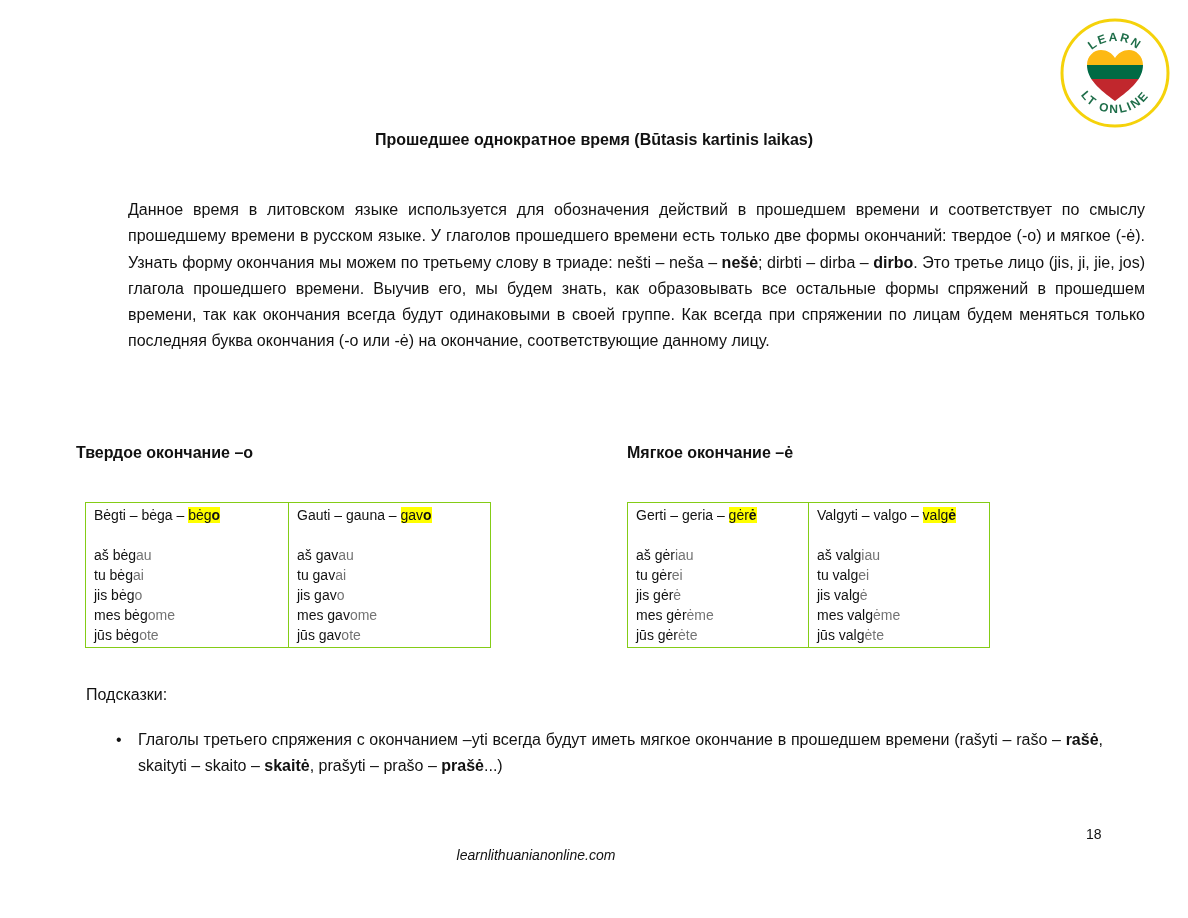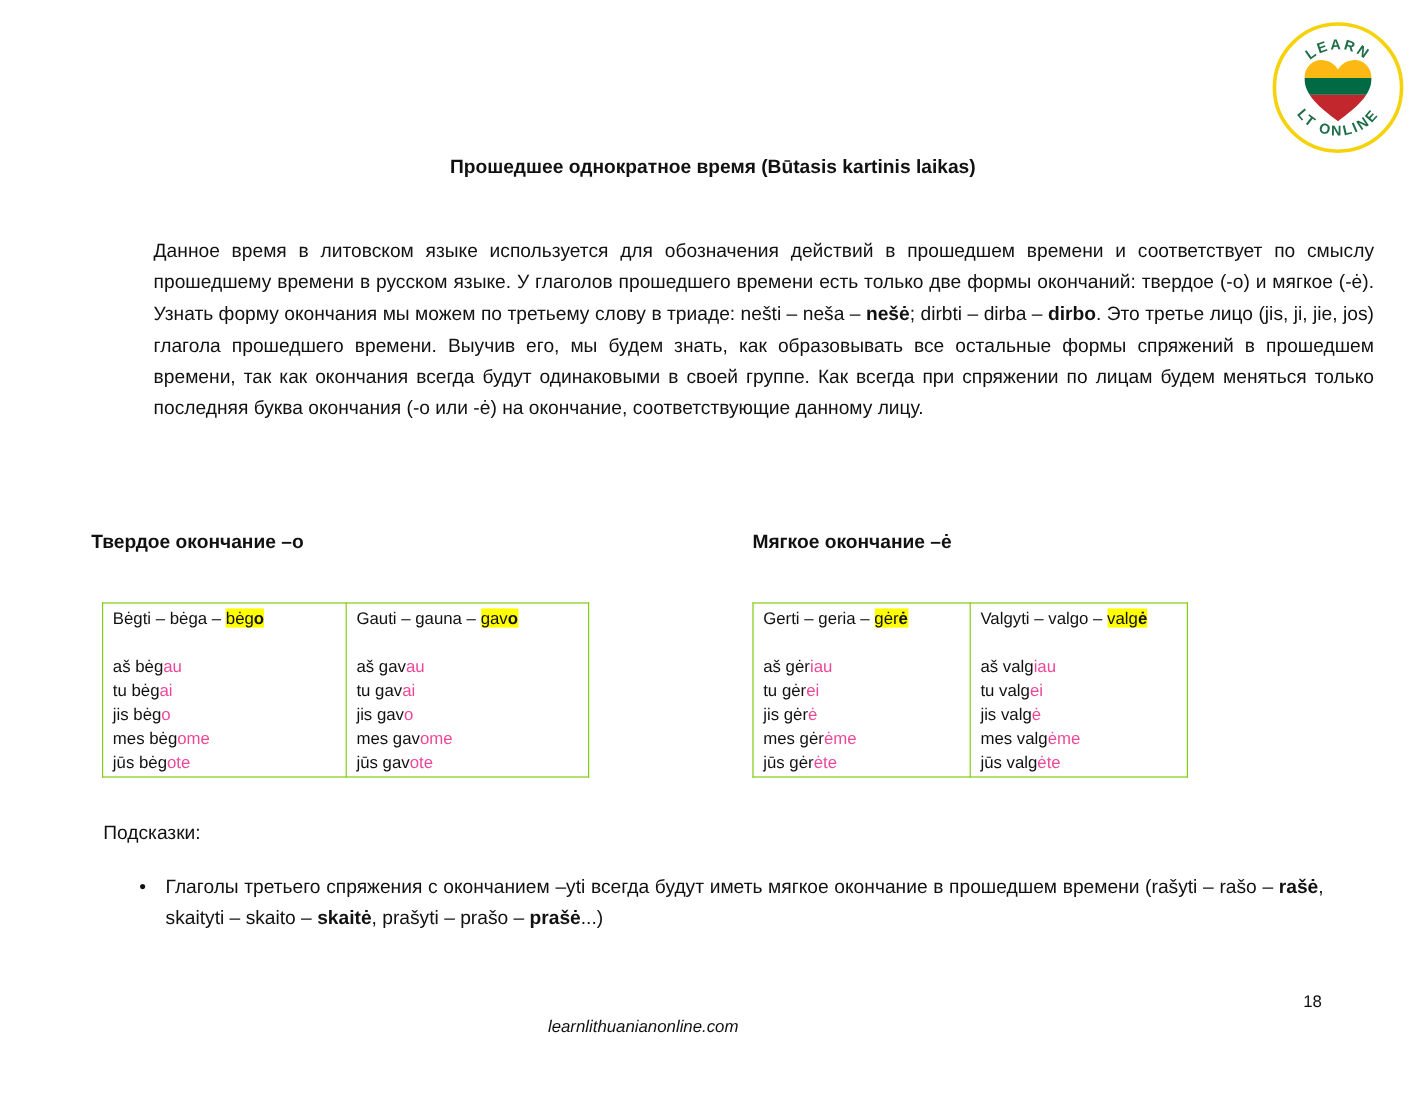--- a/index.html
+++ b/index.html
@@ -16,21 +16,21 @@
   table.conj { position: absolute; top: 502px; border-collapse: collapse; font-size: 14px; }
   table.conj td { border: 1px solid #84cc16; vertical-align: top; padding: 2px 8px 2px 8px; line-height: 20px; }
   #hard-table { left: 85px; }
   #hard-table td:nth-child(1) { width: 186px; }
   #hard-table td:nth-child(2) { width: 185px; }
   #soft-table { left: 627px; }
   #soft-table td:nth-child(1) { width: 164px; }
   #soft-table td:nth-child(2) { width: 164px; border-radius: 16px; }
   .hl { background: #ffff00; }
   .hl b { font-weight: 900; }
-  .end { color: #ec4899; }
+  .end { color: #737373; }
   .gap { height: 20px; display: block; }
   .row { display: block; }
   #hints-head { left: 86px; top: 686px; font-size: 16px; }
   #hint-list { left: 110px; top: 727px; width: 993px; font-size: 16px; line-height: 26.3px; }
   .bullet { position: absolute; left: 6px; top: 0; }
   .hint-text { margin-left: 28px; text-align: justify; text-align-last: left; }
   #page-number { left: 1086px; top: 826px; font-size: 14px; }
   #footer-url { left: 0; width: 1072px; top: 847px; text-align: center; font-style: italic; font-size: 14px; }
 </style>
 </head>

